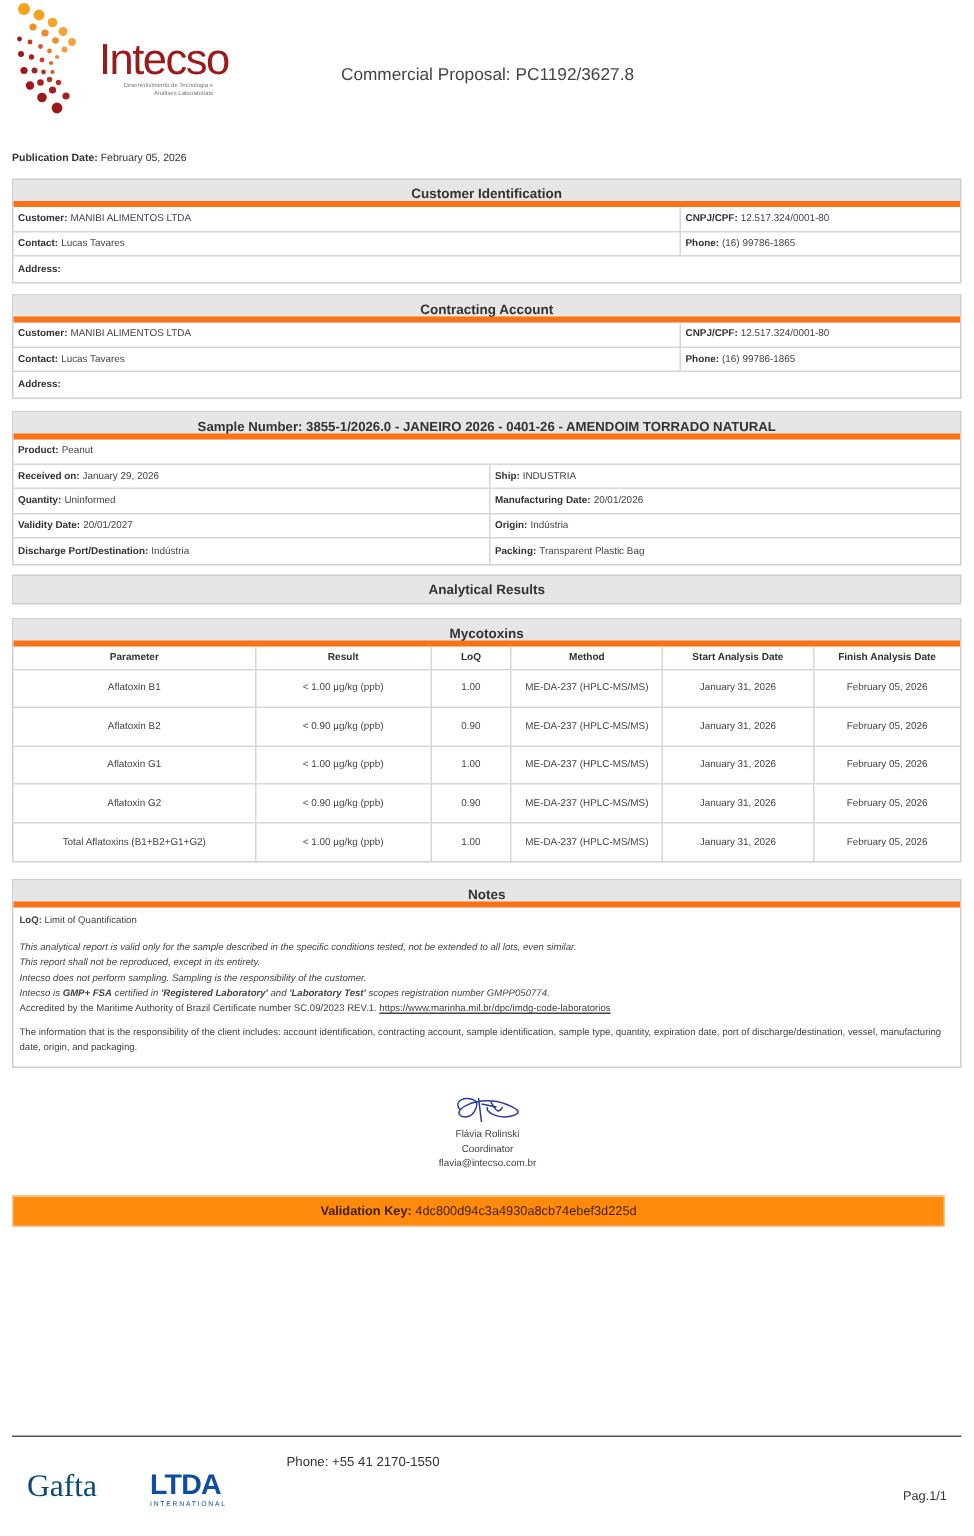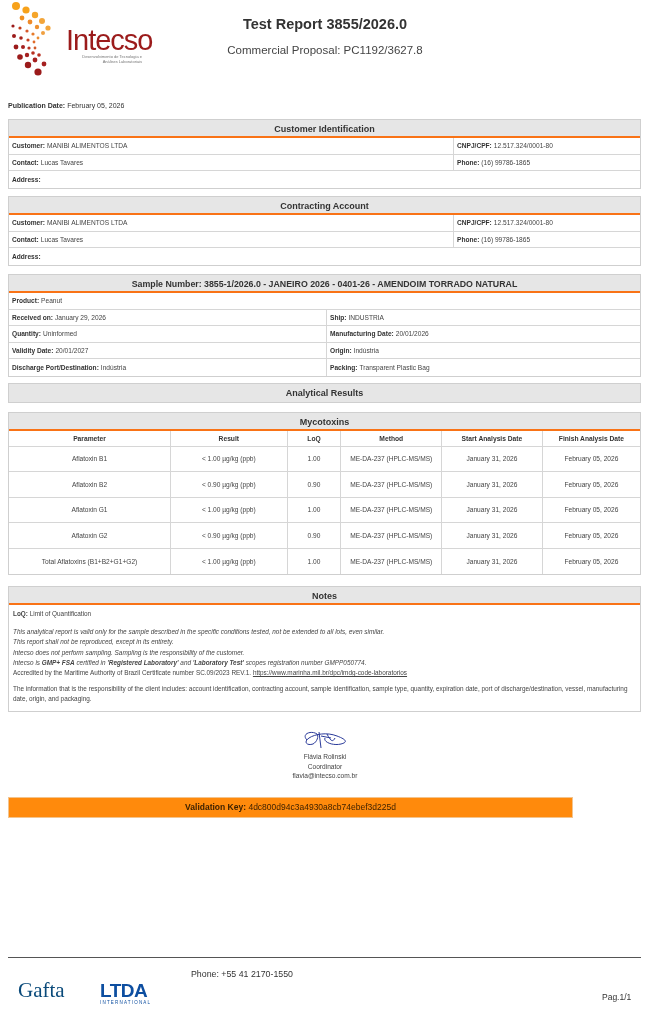--- a/index.html
+++ b/index.html
@@ -10,21 +10,21 @@
   .logo { position: absolute; left: 8px; top: 2px; width: 140px; height: 76px; }
   .logo-text { position: absolute; left: 58px; top: 22px; font-size: 29px; color: #9b1b1b; letter-spacing: -1px; font-family: "Liberation Sans", sans-serif; }
   .logo-sub { position: absolute; left: 74px; top: 52px; font-size: 4px; color: #777; line-height: 5px; width: 60px; text-align: right; }
   .title { position: absolute; left: 200px; top: 16px; width: 250px; text-align: center; font-size: 14.5px; font-weight: bold; color: #333; }
   .subtitle { position: absolute; left: 200px; top: 44px; width: 250px; text-align: center; font-size: 11.5px; color: #444; }
 
   .pubdate { position: absolute; left: 8px; top: 102px; font-size: 7px; color: #333; }
   .pubdate b { font-weight: bold; }
 
   .box { position: absolute; left: 8px; width: 633px; border: 1px solid #cfcfcf; background: #fff; }
-  .box-head { background: #e6e6e6; border-bottom: 2px solid #f97316; text-align: center; font-weight: bold; font-size: 9px; color: #333; }
+  .box-head { background: #e6e6e6; border-bottom: 4px solid #f97316; text-align: center; font-weight: bold; font-size: 9px; color: #333; }
   .row { display: flex; border-bottom: 1px solid #d6d6d6; font-size: 6.6px; color: #444; }
   .row:last-child { border-bottom: none; }
   .cell { padding: 0 3px; display: flex; align-items: center; }
   .cell + .cell { border-left: 1px solid #d6d6d6; }
   .cell b { font-weight: bold; color: #333; margin-right: 2px; }
 
   table.myco { width: 100%; border-collapse: collapse; font-size: 6.6px; color: #444; }
   table.myco th, table.myco td { border: 1px solid #d6d6d6; text-align: center; }
   table.myco th { font-weight: bold; color: #333; height: 15px; font-size: 6.7px; }
   table.myco td { height: 25.5px; line-height: 9px; }
@@ -34,21 +34,21 @@
   table.myco tr:last-child td { border-bottom: none; }
 
   .notes-body { padding: 4px 4px 6px 4px; font-size: 6.4px; color: #444; line-height: 10.2px; }
   .notes-body i { font-style: italic; }
   .notes-body u { text-decoration: underline; }
 
   .signature { position: absolute; left: 200px; top: 728px; width: 250px; text-align: center; }
   .sig-mark { display: block; margin: 0 auto; width: 56px; height: 24px; }
   .sig-line { font-size: 6.6px; color: #444; line-height: 9.5px; }
 
-  .validation { position: absolute; left: 8px; top: 797px; width: 565px; height: 21px; background: #ff8a0c; border: 1px solid #f3c48e; text-align: center; font-size: 8.5px; line-height: 19px; color: #3a1f00; }
+  .validation { position: absolute; left: 8px; top: 797px; width: 622px; height: 21px; background: #ff8a0c; border: 1px solid #f3c48e; text-align: center; font-size: 8.5px; line-height: 19px; color: #3a1f00; }
   .validation b { font-weight: bold; }
 
   .footer-line { position: absolute; left: 8px; top: 957px; width: 633px; height: 1px; background: #555; }
   .gafta { position: absolute; left: 18px; top: 978px; font-family: "Liberation Serif", serif; font-size: 21px; color: #0a4a7a; }
   .fosfa { position: absolute; left: 100px; top: 980px; }
   .fosfa-word { font-size: 19px; font-weight: bold; color: #0d4ea0; letter-spacing: -0.5px; }
   .fosfa-sub { font-size: 4.5px; color: #0d4ea0; letter-spacing: 1.2px; margin-top: -2px; }
   .address { position: absolute; left: 191px; top: 968px; font-size: 8.8px; color: #333; line-height: 13px; }
   .page { position: absolute; left: 602px; top: 992px; font-size: 8.5px; color: #333; }
 </style>
@@ -88,21 +88,20 @@
       <circle cx="31" cy="53" r="1.8" fill="#b83020"></circle>
       <circle cx="30" cy="70" r="3.6" fill="#9b1b1b"></circle>
       <circle cx="36" cy="62" r="2.4" fill="#a52020"></circle>
     </svg>
     <div class="logo-text">Intecso</div>
     <div class="logo-sub">
       <div>Desenvolvimento de Tecnologia e</div>
       <div>Análises Laboratoriais</div>
     </div>
   </div>
-  <div class="title">Test Report 3855/2026.0</div>
   <div class="subtitle">Commercial Proposal: PC1192/3627.8</div>
 </div>
 
 <div class="pubdate">
   <b>Publication Date:</b> <span>February 05, 2026</span>
 </div>
 
 <div class="box" style="top:119px;">
   <div class="box-head" style="height:18px;line-height:18px;">Customer Identification</div>
   <div class="row" style="height:16.5px;">

